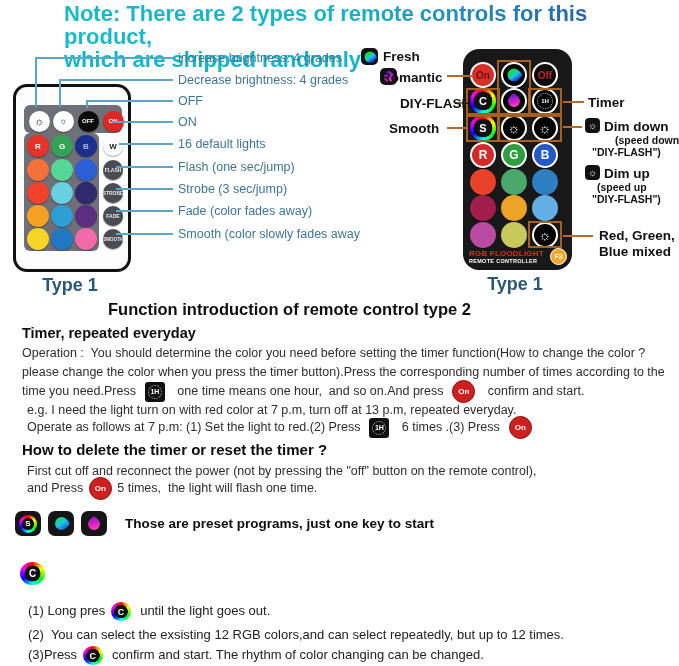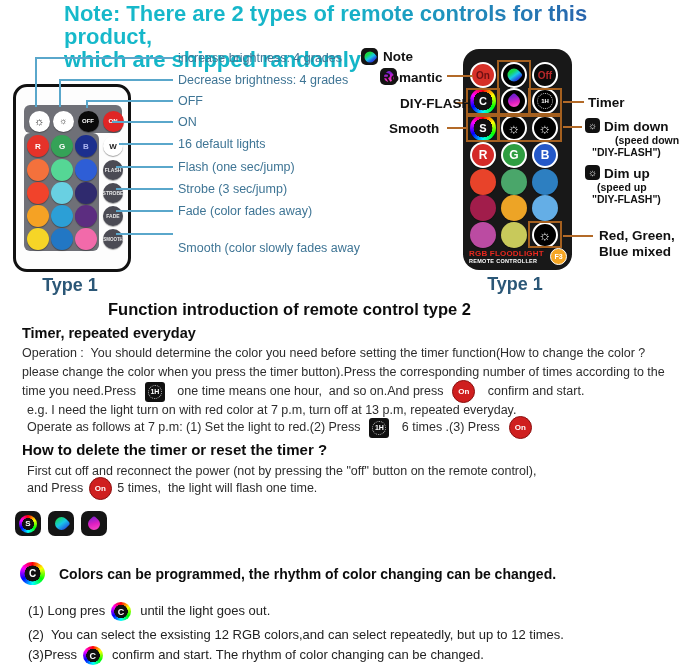--- a/index.html
+++ b/index.html
@@ -141,21 +141,21 @@
 
 
 <div class="abs t1label" style="top:51px;">increase brightness: 4 grades</div>
 <div class="abs t1label" style="top:73px;">Decrease brightness: 4 grades</div>
 <div class="abs t1label" style="top:94px;">OFF</div>
 <div class="abs t1label" style="top:115px;">ON</div>
 <div class="abs t1label" style="top:137px;">16 default lights</div>
 <div class="abs t1label" style="top:160px;">Flash (one sec/jump)</div>
 <div class="abs t1label" style="top:182px;">Strobe (3 sec/jump)</div>
 <div class="abs t1label" style="top:204px;">Fade (color fades away)</div>
-<div class="abs t1label" style="top:227px;margin-top:14px;">Smooth (color slowly fades away</div>
+<div class="abs t1label" style="top:227px;">Smooth (color slowly fades away</div>
 
 
 <div class="abs remote2">
   <div>
       <div class="rbtn" style="left: 7px; top: 13px; width: 26px; height: 26px; background: rgb(214, 48, 40); border: 2px solid rgb(255, 255, 255); color: rgb(109, 15, 18); font-size: 10px;">On</div>
       <div class="rbtn leaf" style="left: 38px; top: 13px; width: 26px; height: 26px; background: rgb(0, 0, 0); border: 2px solid rgb(255, 255, 255);"></div>
       <div class="rbtn" style="left: 69px; top: 13px; width: 26px; height: 26px; background: rgb(10, 10, 10); border: 2px solid rgb(255, 255, 255); color: rgb(183, 40, 42); font-size: 10px;">Off</div>
       <div class="rbtn rainbow" style="left: 7px; top: 39px; width: 26px; height: 26px; color: rgb(255, 255, 255); font-size: 11px;">C</div>
       <div class="rbtn drop" style="left: 38px; top: 39px; width: 26px; height: 26px; background: rgb(0, 0, 0); border: 2px solid rgb(255, 255, 255);"></div>
       <div class="rbtn timerface" style="left: 69px; top: 39px; width: 26px; height: 26px; background: rgb(0, 0, 0); border: 2px solid rgb(255, 255, 255); color: rgb(255, 255, 255); font-size: 6px;">1H</div>
@@ -190,21 +190,21 @@
 
 <div class="abs oline" style="left:447px;top:75px;width:26px;height:2px;"></div>
 <div class="abs oline" style="left:455px;top:102px;width:12px;height:2px;"></div>
 <div class="abs oline" style="left:447px;top:127px;width:19px;height:2px;"></div>
 <div class="abs oline" style="left:563px;top:101px;width:21px;height:2px;"></div>
 <div class="abs oline" style="left:563px;top:126px;width:19px;height:2px;"></div>
 <div class="abs oline" style="left:563px;top:235px;width:30px;height:2px;"></div>
 
 
 <div class="abs label-ic leaf" style="left:361px;top:48px;"></div>
-<div class="abs t2label" style="left:383px;top:49px;">Note</div>
+<div class="abs t2label" style="left:383px;top:49px;">Fresh</div>
 <div class="abs label-ic drop" style="left:359px;top:68px;"></div>
 <div class="abs t2label" style="left:381px;top:70px;">Romantic</div>
 <div class="abs t2label" style="left:352px;top:96px;padding-left:48px;">DIY-FLASH</div>
 <div class="abs t2label" style="left:389px;top:121px;">Smooth</div>
 
 
 <div class="abs t2label" style="left:588px;top:95px;">Timer</div>
 <div class="abs dim-ic" style="left:585px;top:118px;"></div>
 <div class="abs t2label" style="left:604px;top:119px;">Dim down</div>
 <div class="abs t2sub" style="left:597px;top:134px;padding-left:18px;">(speed down</div>
@@ -232,25 +232,25 @@
 <div class="abs" style="left:15px;top:511px;display:flex;align-items:center;">
   <span class="preset">
       <span class="rainbow-mini">S</span>
     </span>
   <span class="preset" style="margin-left:7px;">
       <span class="leaf-mini"></span>
     </span>
   <span class="preset" style="margin-left:7px;">
       <span class="drop-mini"></span>
     </span>
+  <span class="bold-line" style="margin-left:18px;font-size:13.5px;">Those are preset programs, just one key to start</span>
 </div>
 
 <div class="abs" style="left:20px;top:562px;display:flex;align-items:center;">
   <span class="c-big">C</span>
-  <span class="bold-line" style="margin-left:14px;font-size:14px;">Colors can be programmed, the rhythm of color changing can be changed.</span>
 </div>
 
 <div class="abs step" style="left:28px;top:600px;">(1) Long pres <span class="inline-icon ic-c">C</span>  until the light goes out.</div>
 <div class="abs step" style="left:28px;top:624px;">(2)  You can select the exsisting 12 RGB colors,and can select repeatedly, but up to 12 times.</div>
 <div class="abs step" style="left:28px;top:644px;">(3)Press <span class="inline-icon ic-c">C</span>  confirm and start. The rhythm of color changing can be changed.</div>
 
 
 
 
 </body></html>

